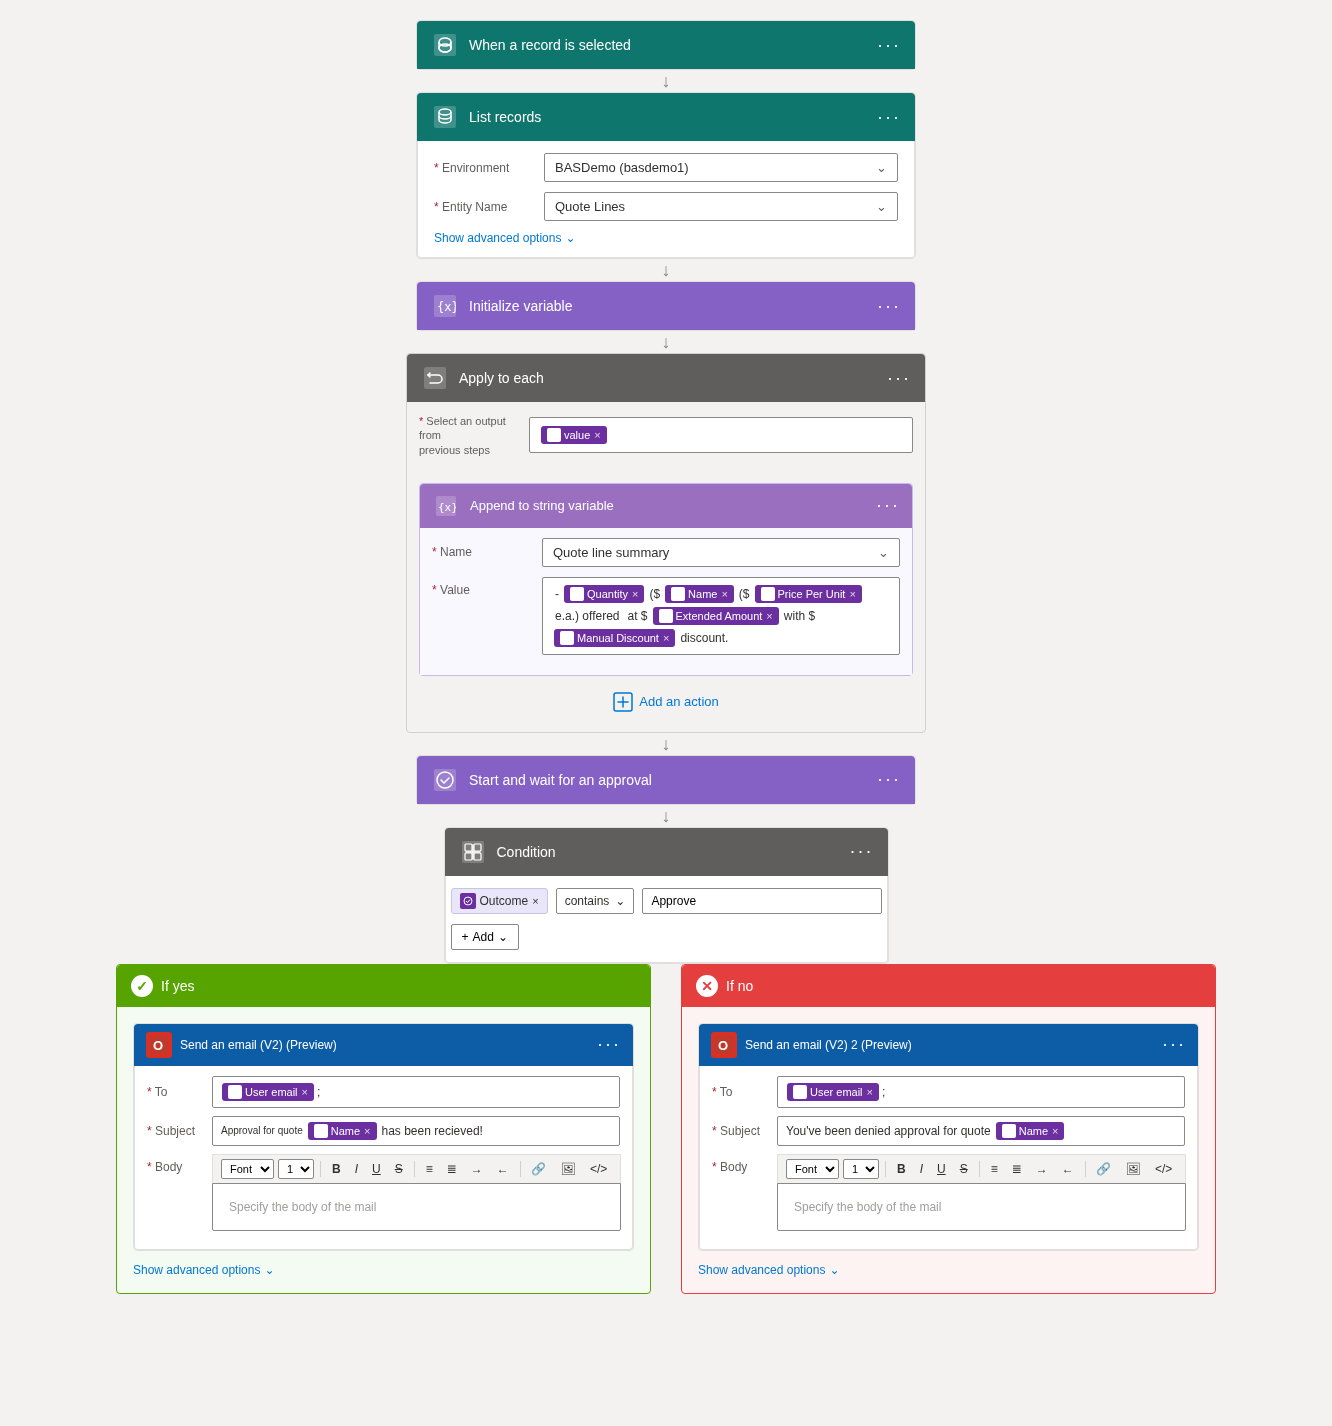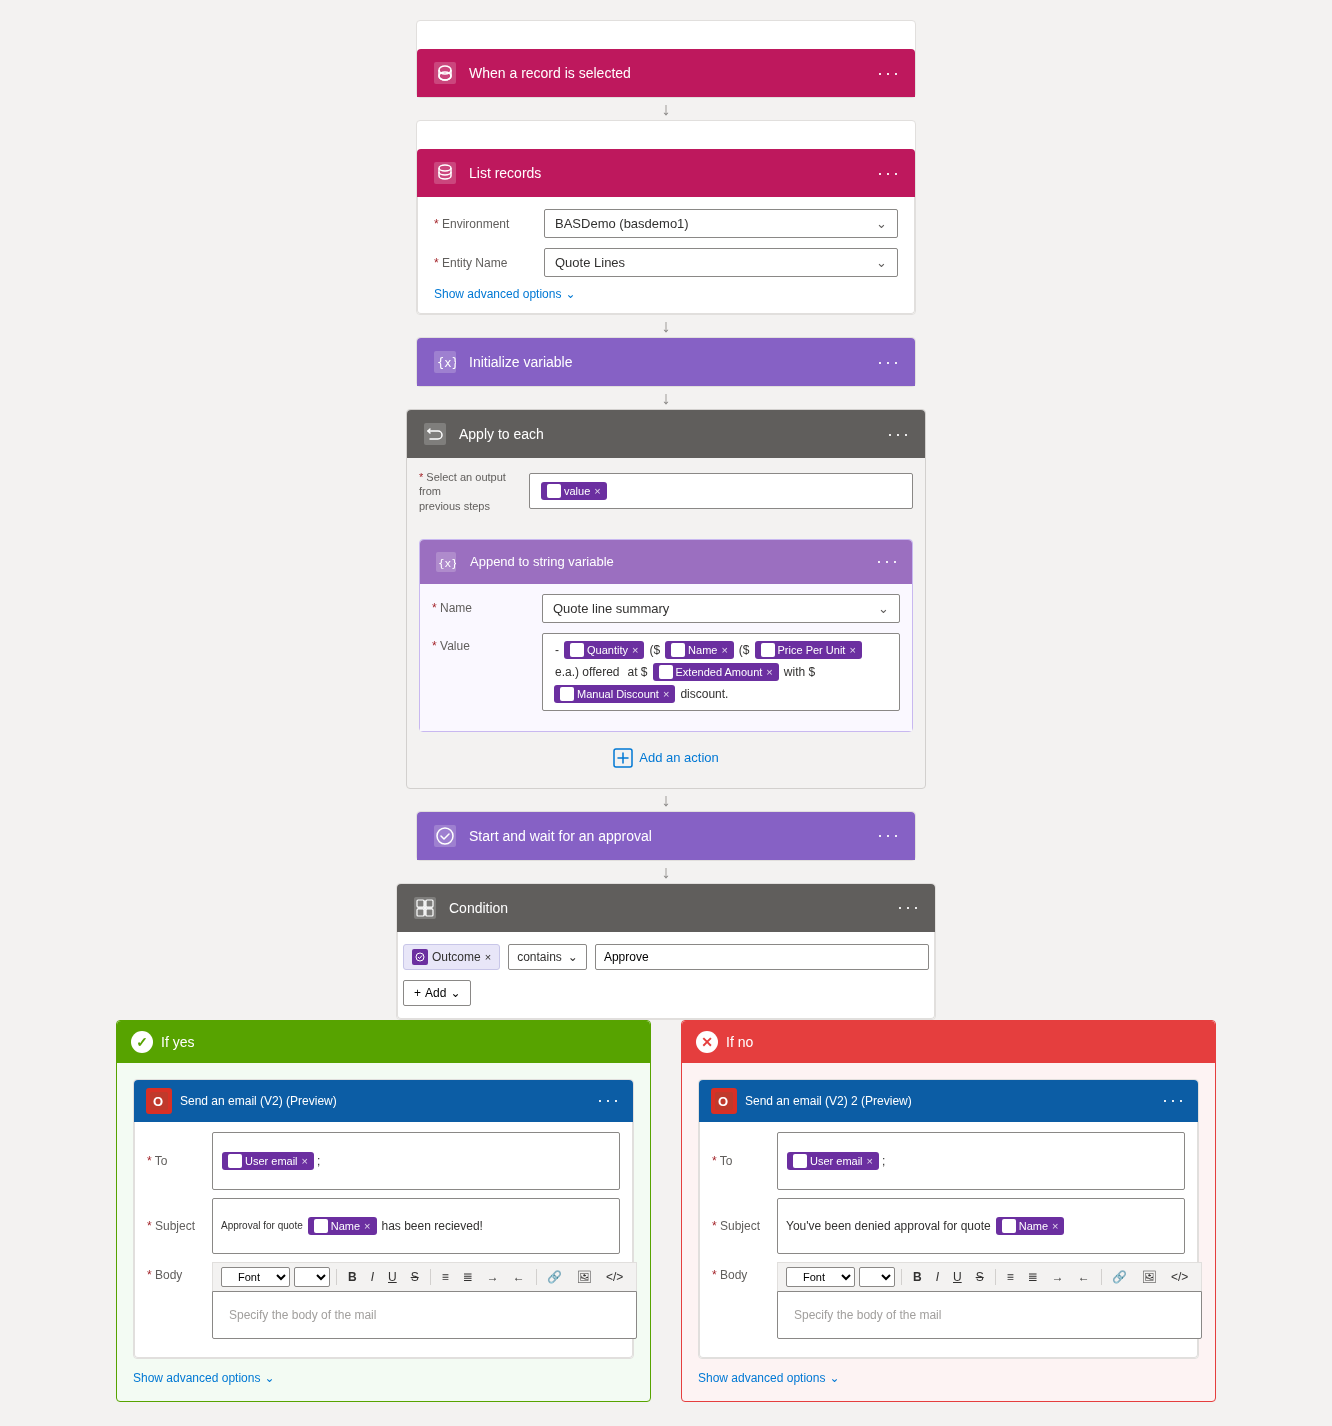--- a/index.html
+++ b/index.html
@@ -24,23 +24,22 @@
       width: 500px;
       margin-bottom: 0;
     }
     .step-header {
       display: flex;
       align-items: center;
       padding: 10px 14px;
       border-radius: 4px 4px 0 0;
     }
     .step-header-purple {
-      background: #be185d;
+      background: #0f766e;
       color: #fff;
-      margin-top: 28px;
     }
     .step-header-gray {
       background: #605e5c;
       color: #fff;
     }
     .step-header-light-purple {
       background: #8661c5;
       color: #fff;
     }
     .step-icon {
@@ -163,21 +162,21 @@
       align-items: center;
       justify-content: center;
       gap: 6px;
       color: #0078d4;
       font-size: 13px;
       cursor: pointer;
       padding: 8px;
       margin-top: 8px;
     }
     .condition-card {
-      width: 540px;
+      width: 445px;
     }
     .condition-body {
       padding: 12px 5px;
       background: #fff;
       border: 1px solid #e1dfdd;
       border-top: none;
       border-radius: 0 0 4px 4px;
     }
     .condition-row {
       display: flex;
@@ -350,21 +349,21 @@
       flex-shrink: 0;
     }
     .email-field-label.req::before {
       content: '* ';
       color: #a4262c;
     }
     .email-field-value {
       flex: 1;
       border: 1px solid #8a8886;
       border-radius: 2px;
-      padding: 18px 8px;
+      padding: 5px 8px;
       background: #fff;
       font-size: 12px;
       display: flex;
       align-items: center;
       flex-wrap: wrap;
       gap: 2px;
     }
     .toolbar-row {
       display: flex;
       align-items: center;
@@ -386,21 +385,21 @@
       border-radius: 0 0 2px 2px;
       padding: 16px;
       background: #fff;
       font-size: 12px;
       color: #a19f9d;
       min-height: 40px;
     }
     .font-select {
       border: 1px solid #8a8886;
       border-radius: 2px;
-      padding: 2px 12px;
+      padding: 2px 4px;
       font-size: 11px;
       background: #fff;
       cursor: pointer;
     }
     .select-output-area {
       border: 1px solid #8a8886;
       border-radius: 2px;
       padding: 6px 10px;
       background: #fff;
       display: flex;

